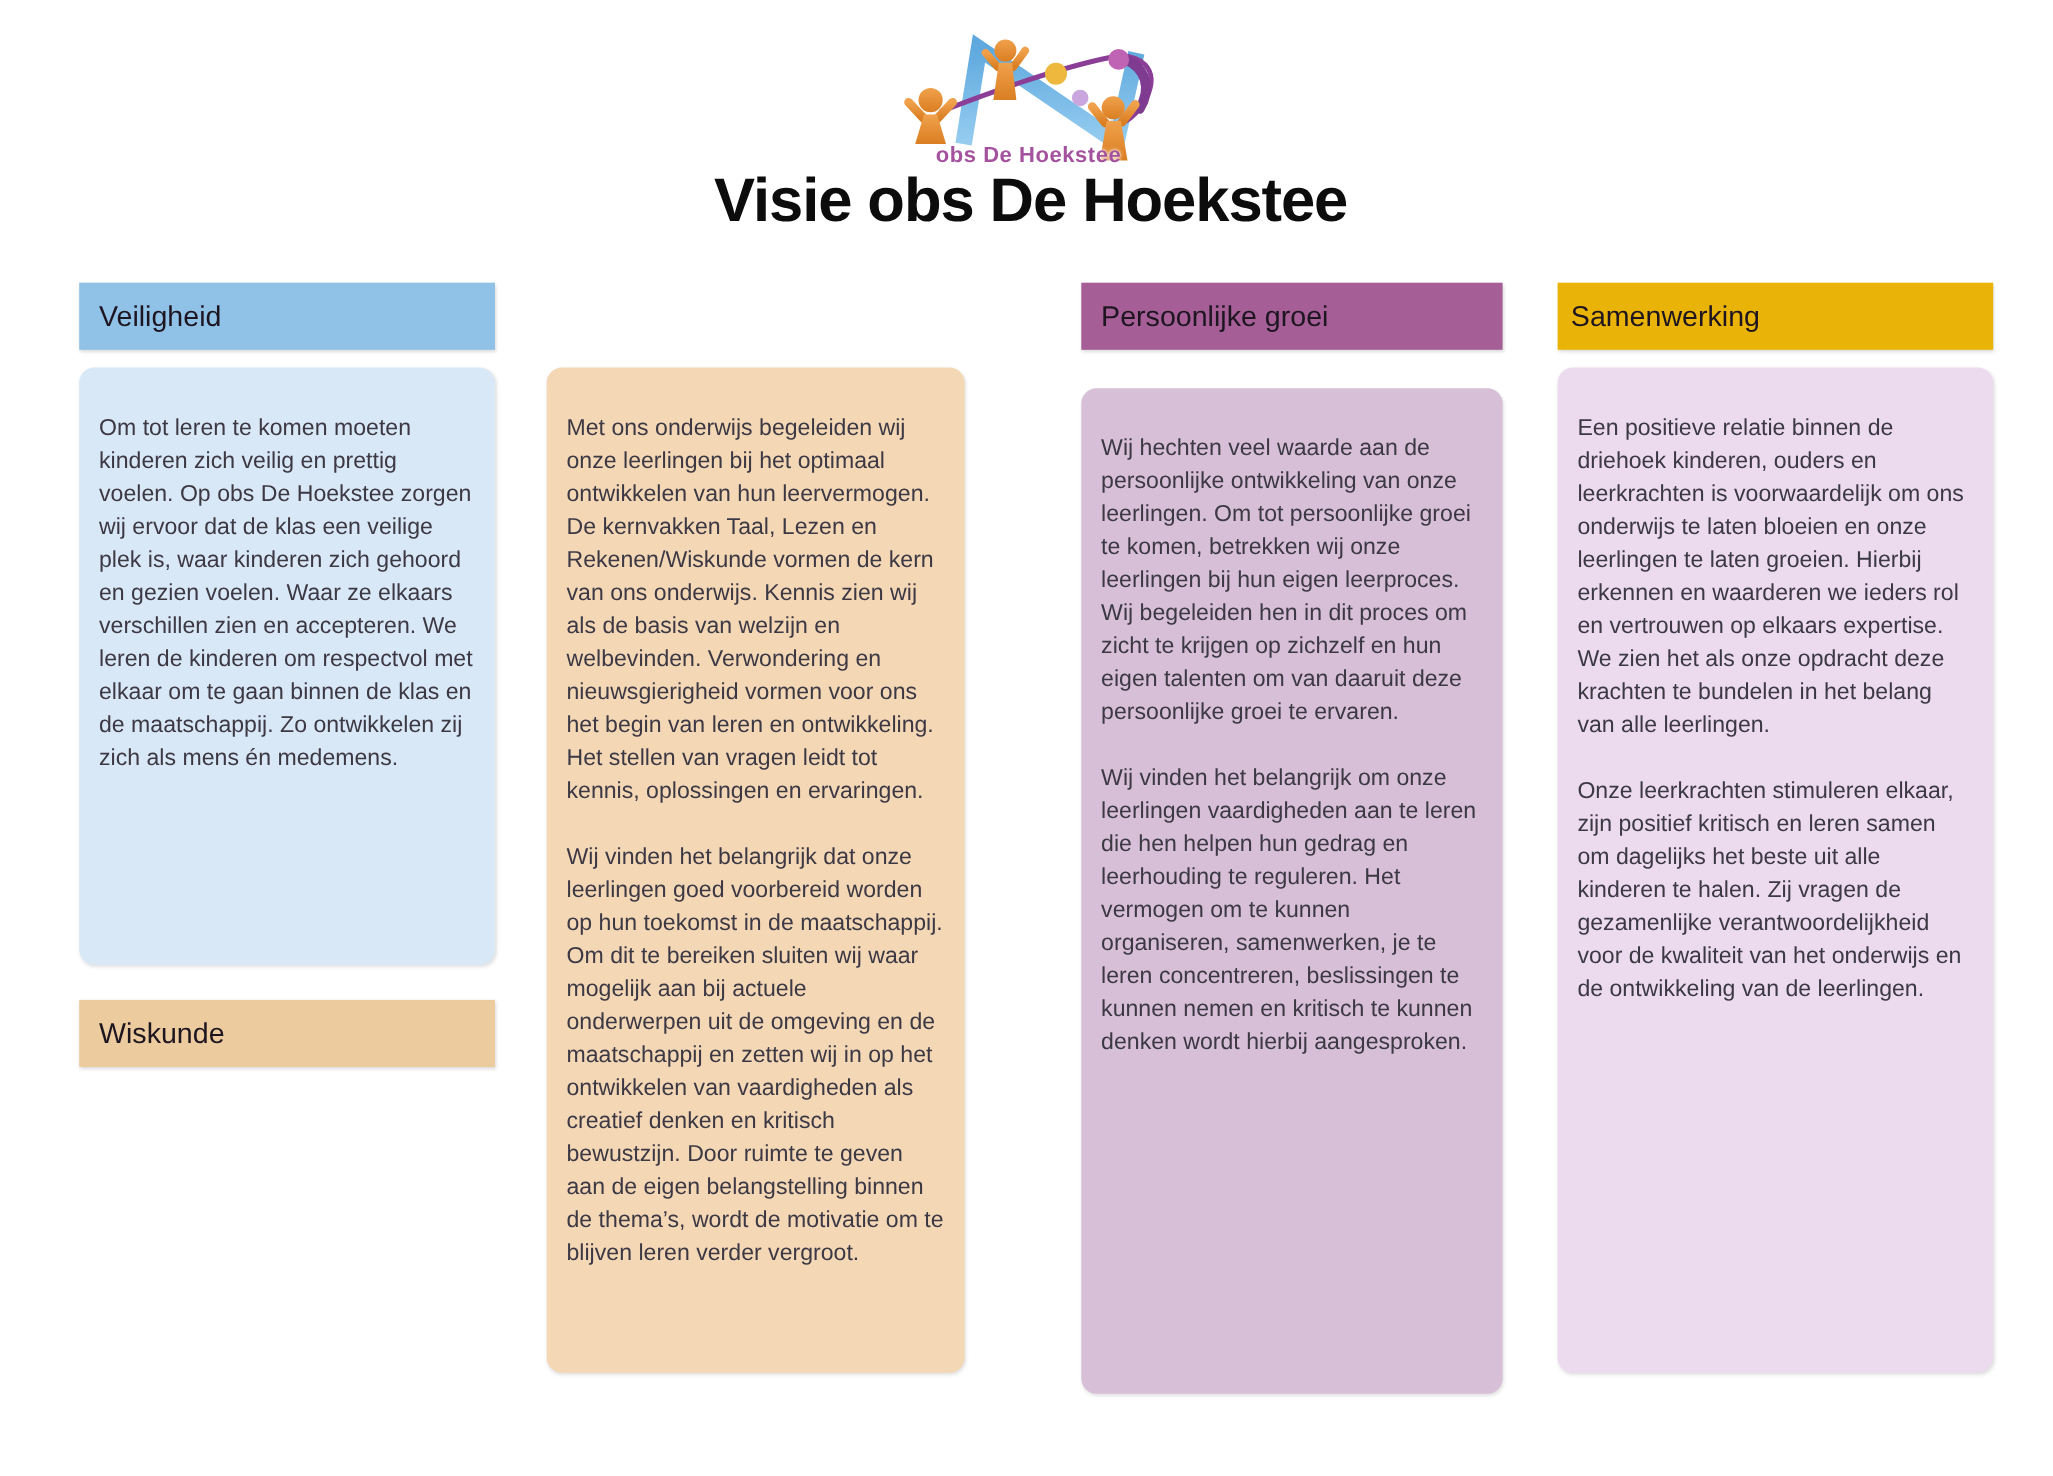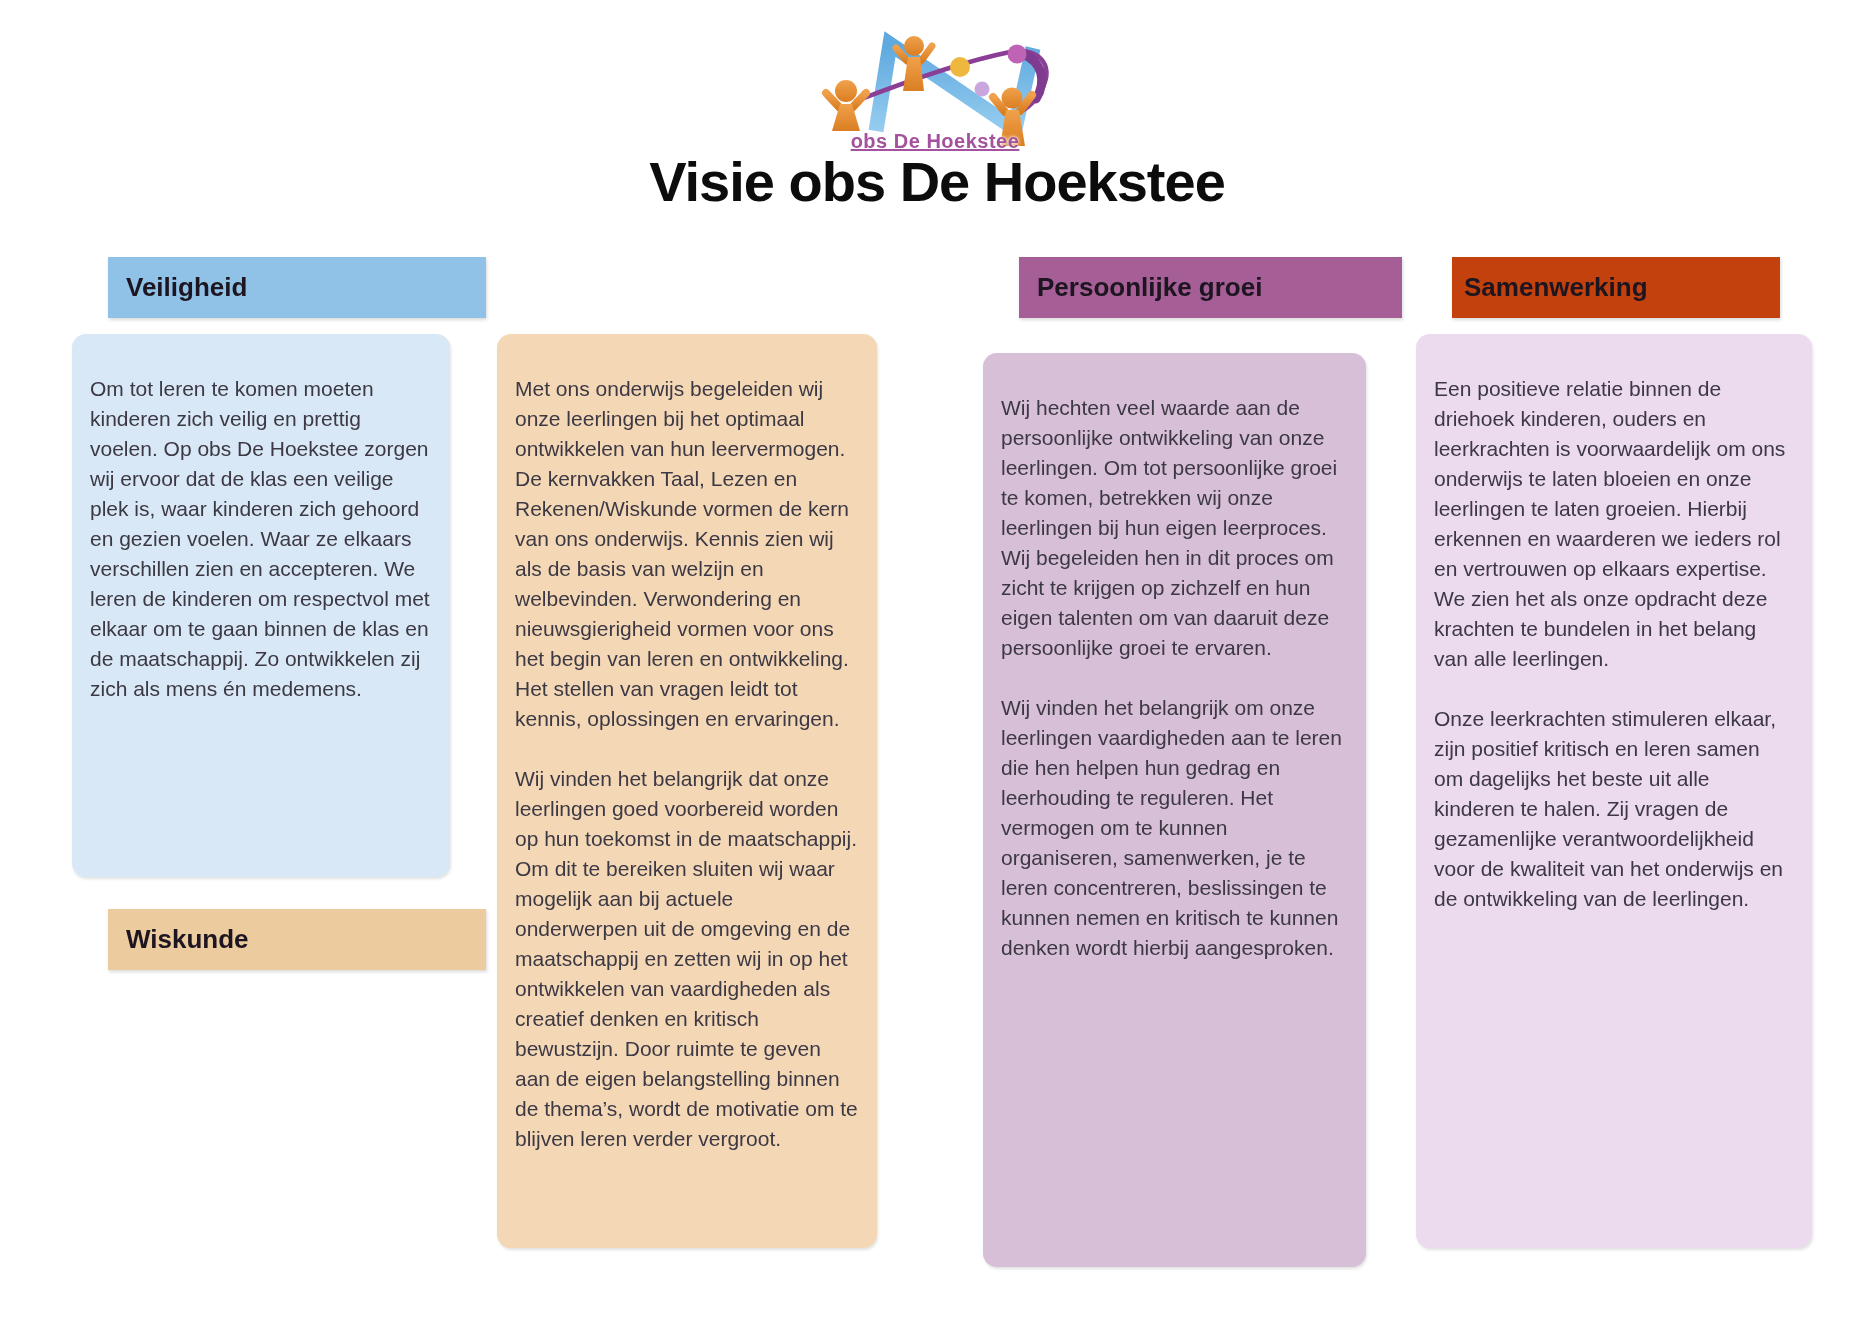--- a/index.html
+++ b/index.html
@@ -12,57 +12,55 @@
   }
   
   .logo{position:absolute;left:810px;top:24px;width:250px;height:136px;}
   .logo svg{position:absolute;left:0;top:0;}
   .logo-text{
     position:absolute;left:0;top:106px;width:100%;
     text-align:center;
     font-size:20px;font-weight:bold;color:#a4519e;
     text-shadow:0 0 2px #fff,0 0 4px #fff;
     letter-spacing:0.5px;
-    text-decoration:underline;
   }
   
   .title{
     position:absolute;left:0;top:142px;width:100%;margin:4px;
     text-align:center;
     font-size:56px;line-height:72px;font-weight:700;
     color:#0c0c0c;letter-spacing:-1px;
   }
   
   .hdr{
     position:absolute;height:61px;
     display:flex;align-items:center;
     padding-left:18px;box-sizing:border-box;
-    font-size:26px;font-weight:700;color:#1d1520;
+    font-size:26px;font-weight:400;color:#1d1520;
     box-shadow:1px 2px 3px rgba(110,110,110,0.25);
-    margin-left:36px;
   }
   .bodybox{
     position:absolute;
     padding:40px 18px 0 18px;box-sizing:border-box;
     font-size:21px;line-height:30px;color:#3c3844;
     box-shadow:1px 2px 3px rgba(110,110,110,0.2);
     border-radius:14px;
   }
   .bodybox p{margin:0;}
   .bodybox p + p{margin-top:30px;}
 
   #h-veiligheid  {left:72px;  top:257px; width:378px; background:#90c2e8;}
   #b-veiligheid  {left:72px;  top:334px; width:378px; height:543px; background:#d9e8f6;}
   #h-samenhang   {left:72px;  top:909px; width:378px; background:#eccb9e;}
   #b-samenhang   {left:72px;  top:990px; width:378px; height:258px; background:#f9eddc;}
   #h-kennis      {left:497px; top:257px; width:440px; background:#e2994f;}
   #b-kennis      {left:497px; top:334px; width:380px; height:914px; background:#f4d8b6;}
   #h-groei       {left:983px; top:257px; width:383px; background:#a55e96;}
   #b-groei       {left:983px; top:334px; width:383px; height:914px; background:#d7bfd7;margin-top:19px;}
-  #h-samenwerking{left:1416px;top:257px; width:328px; background:#c2410c;padding-left:12px;}
+  #h-samenwerking{left:1416px;top:257px; width:396px; background:#eab308;padding-left:12px;}
   #b-samenwerking{left:1416px;top:334px; width:396px; height:914px; background:#ecdaee;}
 </style>
 </head>
 <body>
 
 <div class="page">
 
   <div class="logo">
     <svg width="250" height="136" viewBox="0 0 250 136">
       <defs>

